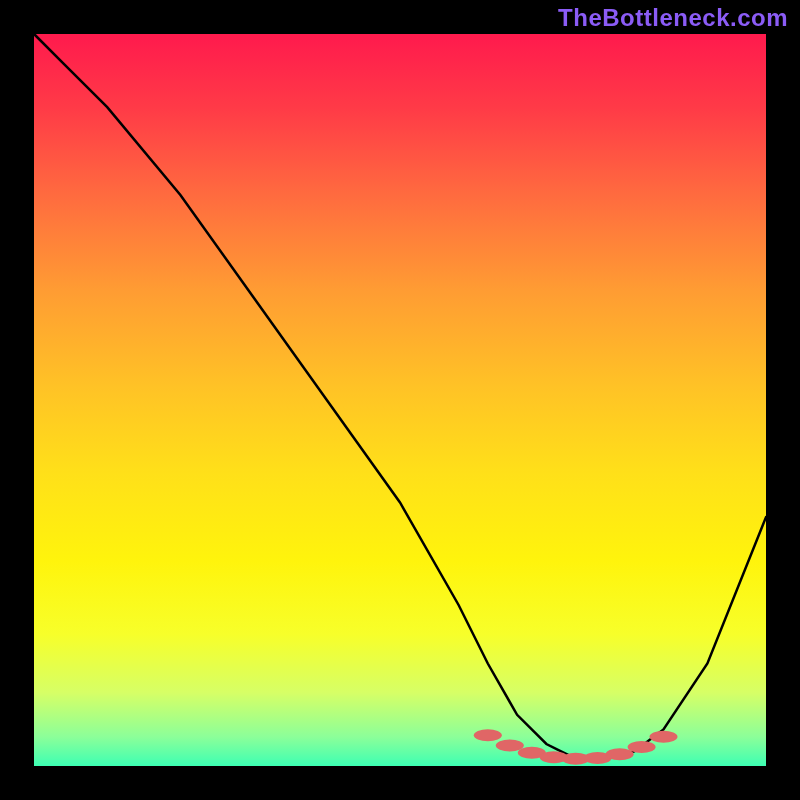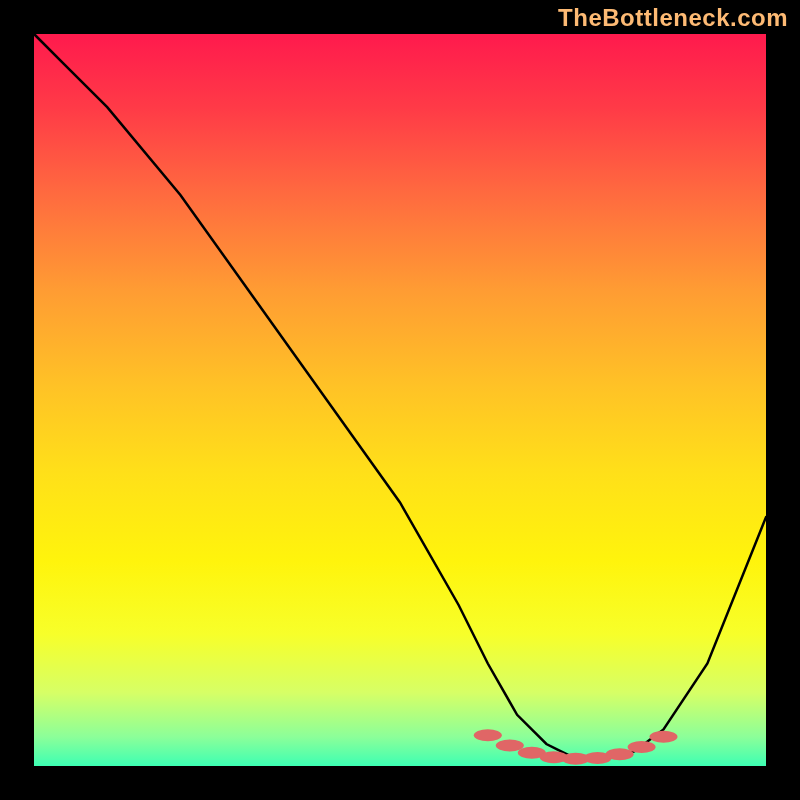--- a/index.html
+++ b/index.html
@@ -10,21 +10,21 @@
     height: 800px;
     background: #000;
   }
   .watermark {
     position: absolute;
     top: 4px;
     right: 12px;
     font-family: Arial, Helvetica, sans-serif;
     font-size: 24px;
     font-weight: 600;
-    color: #fdba74;
+    color: #8b5cf6;
     letter-spacing: 0.5px;
   }
   .plot {
     position: absolute;
     left: 34px;
     top: 34px;
     width: 732px;
     height: 732px;
   }
   .grad {

